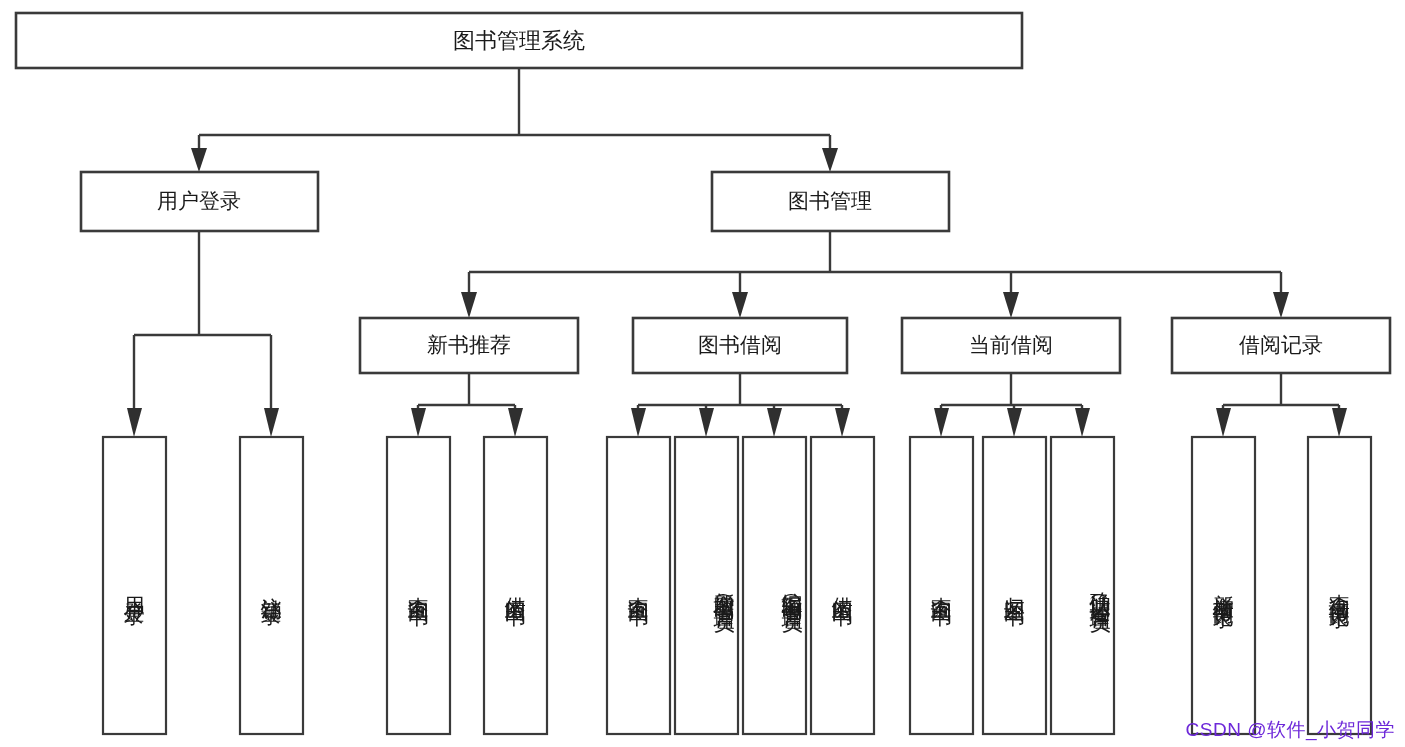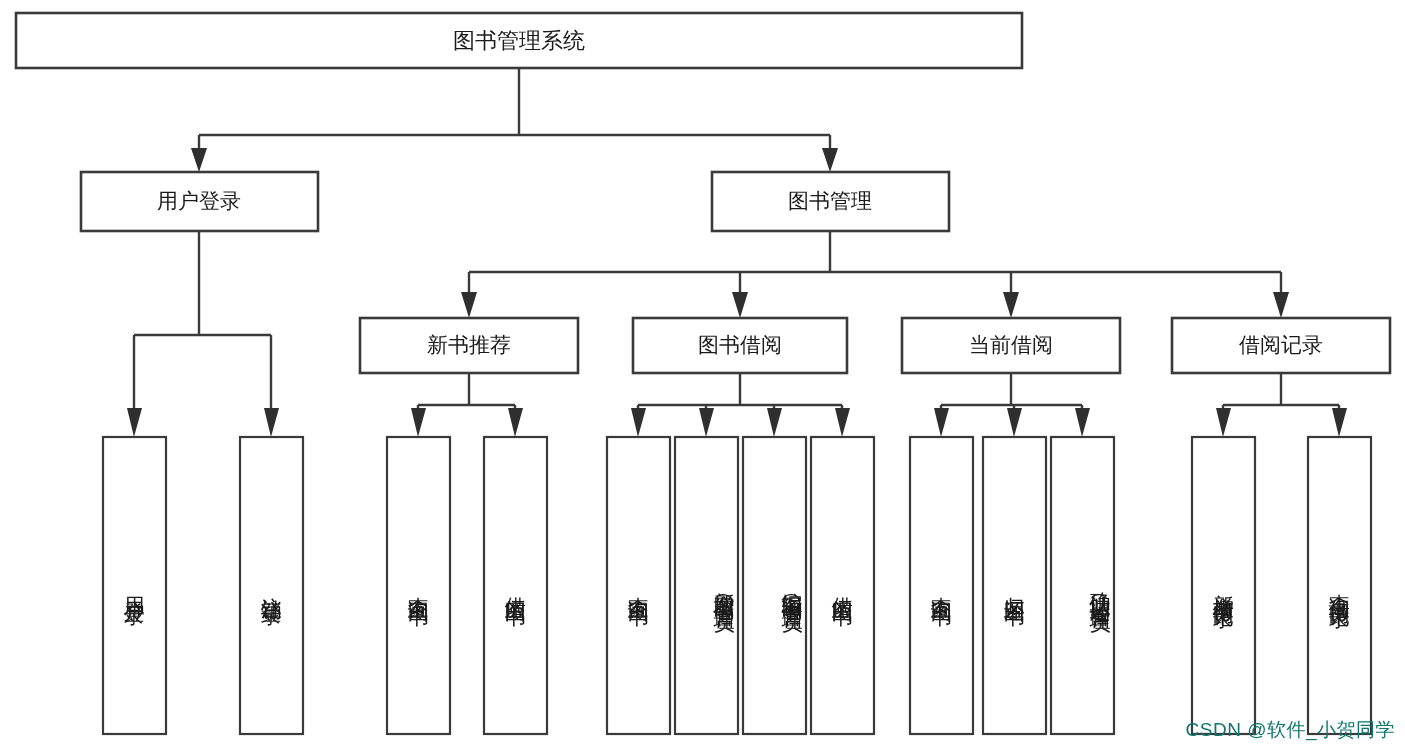--- a/index.html
+++ b/index.html
@@ -74,21 +74,21 @@
     text-align: center;
     white-space: nowrap;
     pointer-events: none;
   }
   .watermark {
     position: absolute;
     right: 10px;
     bottom: 4px;
     font-family: "Liberation Sans", "DejaVu Sans", sans-serif;
     font-size: 19px;
-    color: #0f766e;
+    color: #6d28d9;
     letter-spacing: 0.5px;
     white-space: nowrap;
   }
 </style>
 </head>
 <body>
 
 <div id="diagram-root">
 
   <svg id="flow" viewBox="0 0 1405 747">

